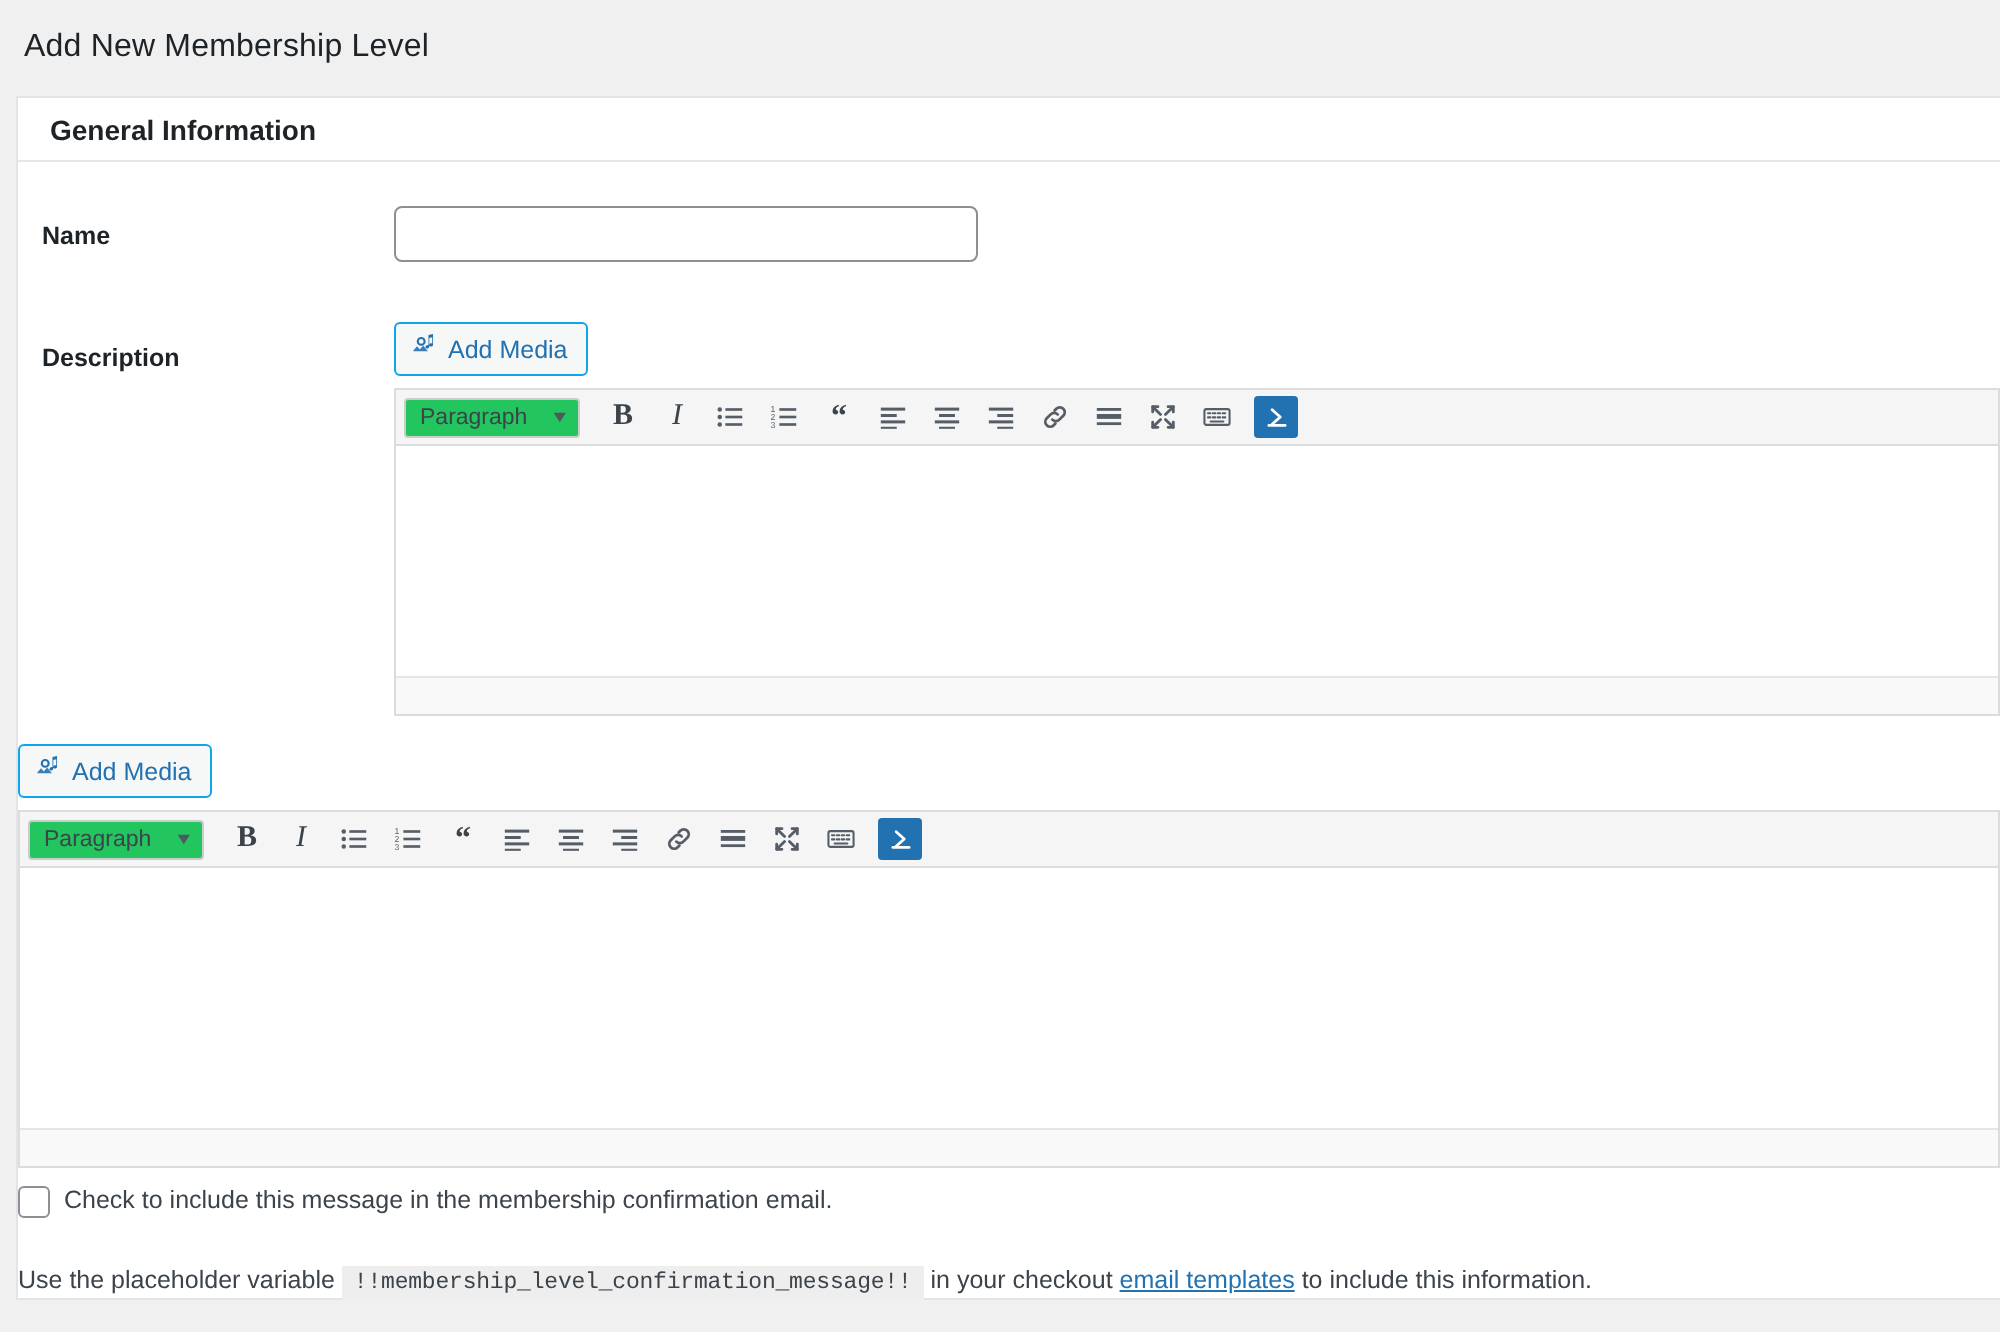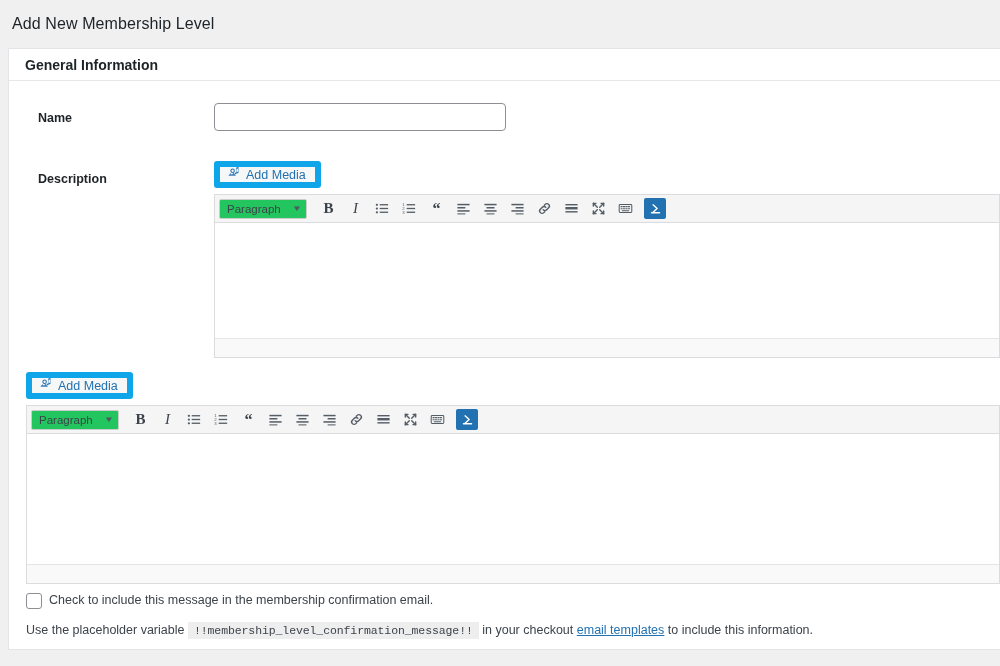--- a/index.html
+++ b/index.html
@@ -49,21 +49,21 @@
     border-bottom: 1px solid #e6e7e8;
     box-sizing: border-box;
   }
   .card-head-title {
     font-size: 14px;
     font-weight: 700;
     color: #1d2327;
   }
 
   .card-body {
-    padding: 22px 0 0 17px;
+    padding: 22px 0 0 0;
   }
 
   
   .row {
     display: flex;
     align-items: flex-start;
   }
   .row-name { margin-bottom: 30px; }
   .row-desc { margin-bottom: 14px; }
 
@@ -99,21 +99,21 @@
 
   
   .add-media-btn {
     display: inline-flex;
     align-items: center;
     gap: 5px;
     height: 27px;
     padding: 0 9px 0 7px;
     box-sizing: border-box;
     background: #f6f7f7;
-    border: 6px solid #0ea5e9;
+    border: 1px solid #0ea5e9;
     border-radius: 3px;
     color: #2271b1;
     font-family: "Liberation Sans", sans-serif;
     font-size: 12.5px;
     cursor: pointer;
     margin-bottom: 6px;
   }
   .add-media-btn .mi { display: block; }
 
   
@@ -202,21 +202,21 @@
     border-radius: 3px;
     background: #fff;
     cursor: pointer;
   }
   .check-text {
     font-size: 12.5px;
     color: #3c434a;
   }
 
   .hint-line {
-    margin-top: 12px;
+    margin-top: 22px;
     font-size: 12.5px;
     color: #3c434a;
     line-height: 1.5;
   }
   .code-var {
     font-family: "Liberation Mono", monospace;
     font-size: 11.5px;
     background: #eeeeee;
     padding: 2px 6px;
     color: #3c434a;

